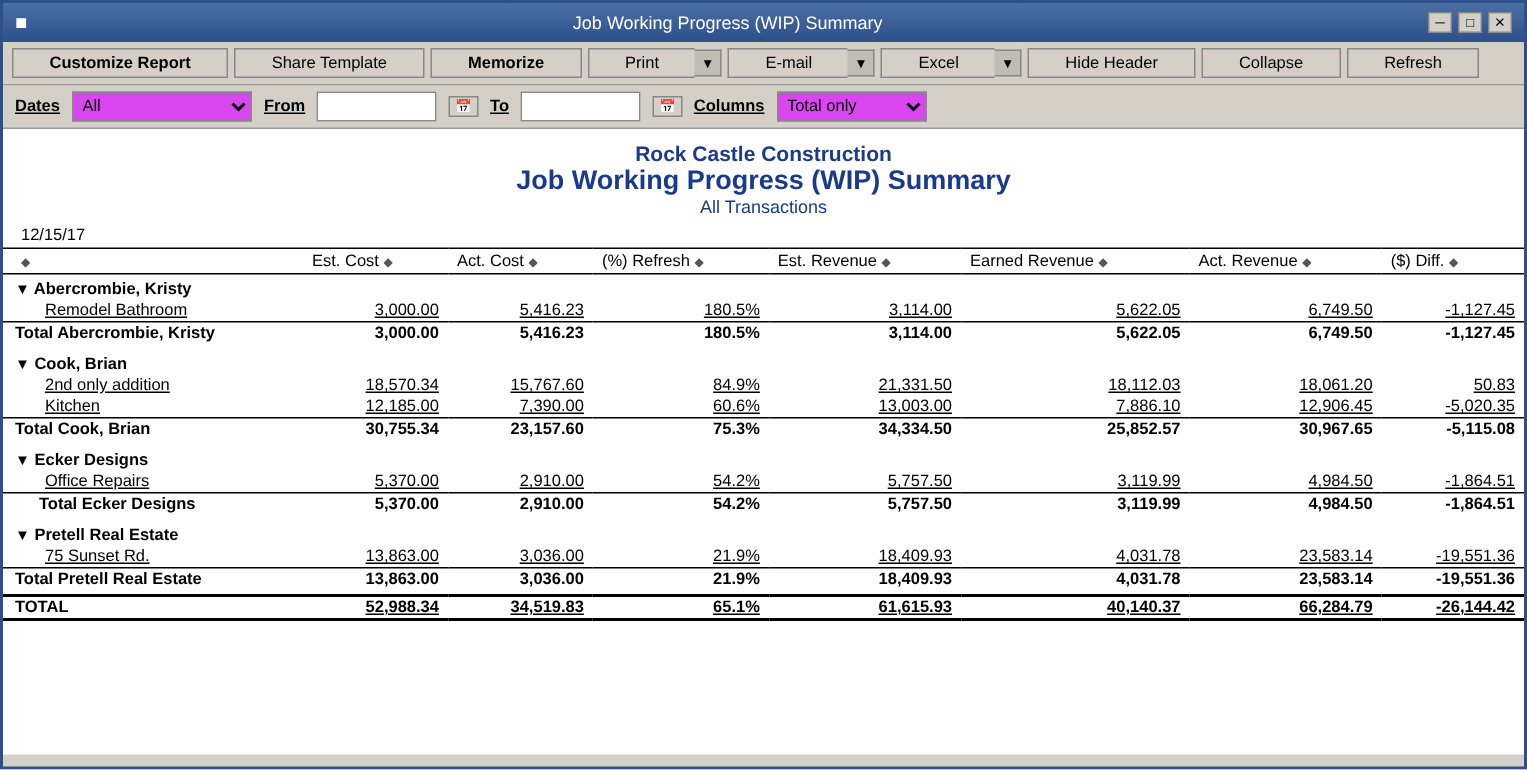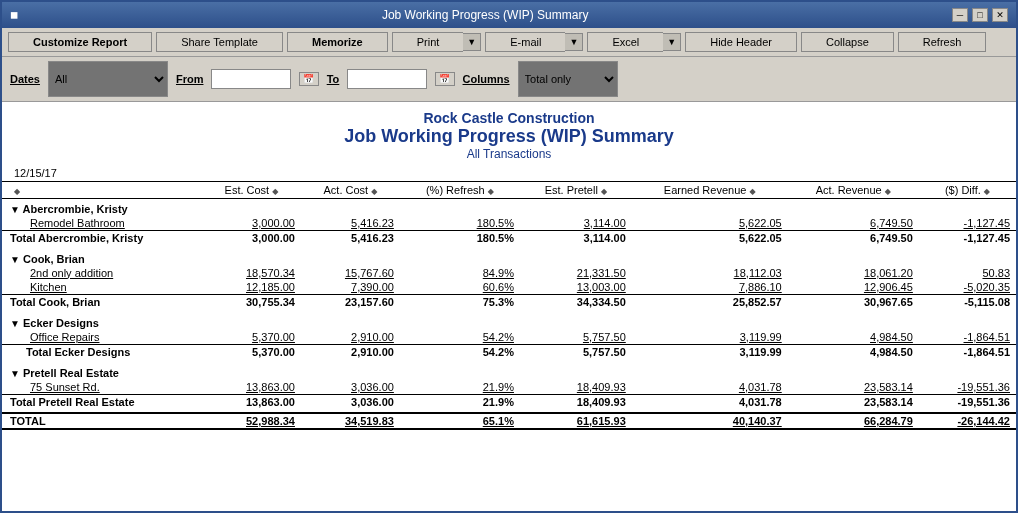--- a/index.html
+++ b/index.html
@@ -62,24 +62,24 @@
       background: #d4d0c8;
       border-bottom: 1px solid #999;
       padding: 4px 8px;
       display: flex;
       align-items: center;
       gap: 8px;
     }
     .filter-label { font-size: 11px; font-weight: bold; text-decoration: underline; }
     .filter-select {
       border: 1px solid #888;
-      background: #737373;
+      background: #d946ef;
       padding: 1px 2px;
       font-size: 11px;
-      height: 36px;
+      height: 20px;
     }
     .filter-input {
       border: 1px solid #888;
       background: white;
       padding: 1px 2px;
       font-size: 11px;
       height: 20px;
       width: 80px;
     }
     .cal-btn {
@@ -123,21 +123,21 @@
 
     table {
       width: 100%;
       border-collapse: collapse;
       font-size: 11px;
     }
     th {
       border-top: 1px solid #000;
       border-bottom: 1px solid #000;
       padding: 2px 6px;
-      text-align: center;
+      text-align: left;
       font-weight: normal;
       background: white;
     }
     th:first-child { text-align: left; }
     .sort-diamond { font-size: 8px; color: #555; }
 
     td {
       padding: 1px 6px;
       text-align: right;
     }
@@ -242,21 +242,21 @@
           </th>
           <th>
             <span>Act. Cost</span>
             <span class="sort-diamond"> ◆</span>
           </th>
           <th>
             <span>(%) Refresh</span>
             <span class="sort-diamond"> ◆</span>
           </th>
           <th>
-            <span>Est. Pretell</span>
+            <span>Est. Revenue</span>
             <span class="sort-diamond"> ◆</span>
           </th>
           <th>
             <span>Earned Revenue</span>
             <span class="sort-diamond"> ◆</span>
           </th>
           <th>
             <span>Act. Revenue</span>
             <span class="sort-diamond"> ◆</span>
           </th>

